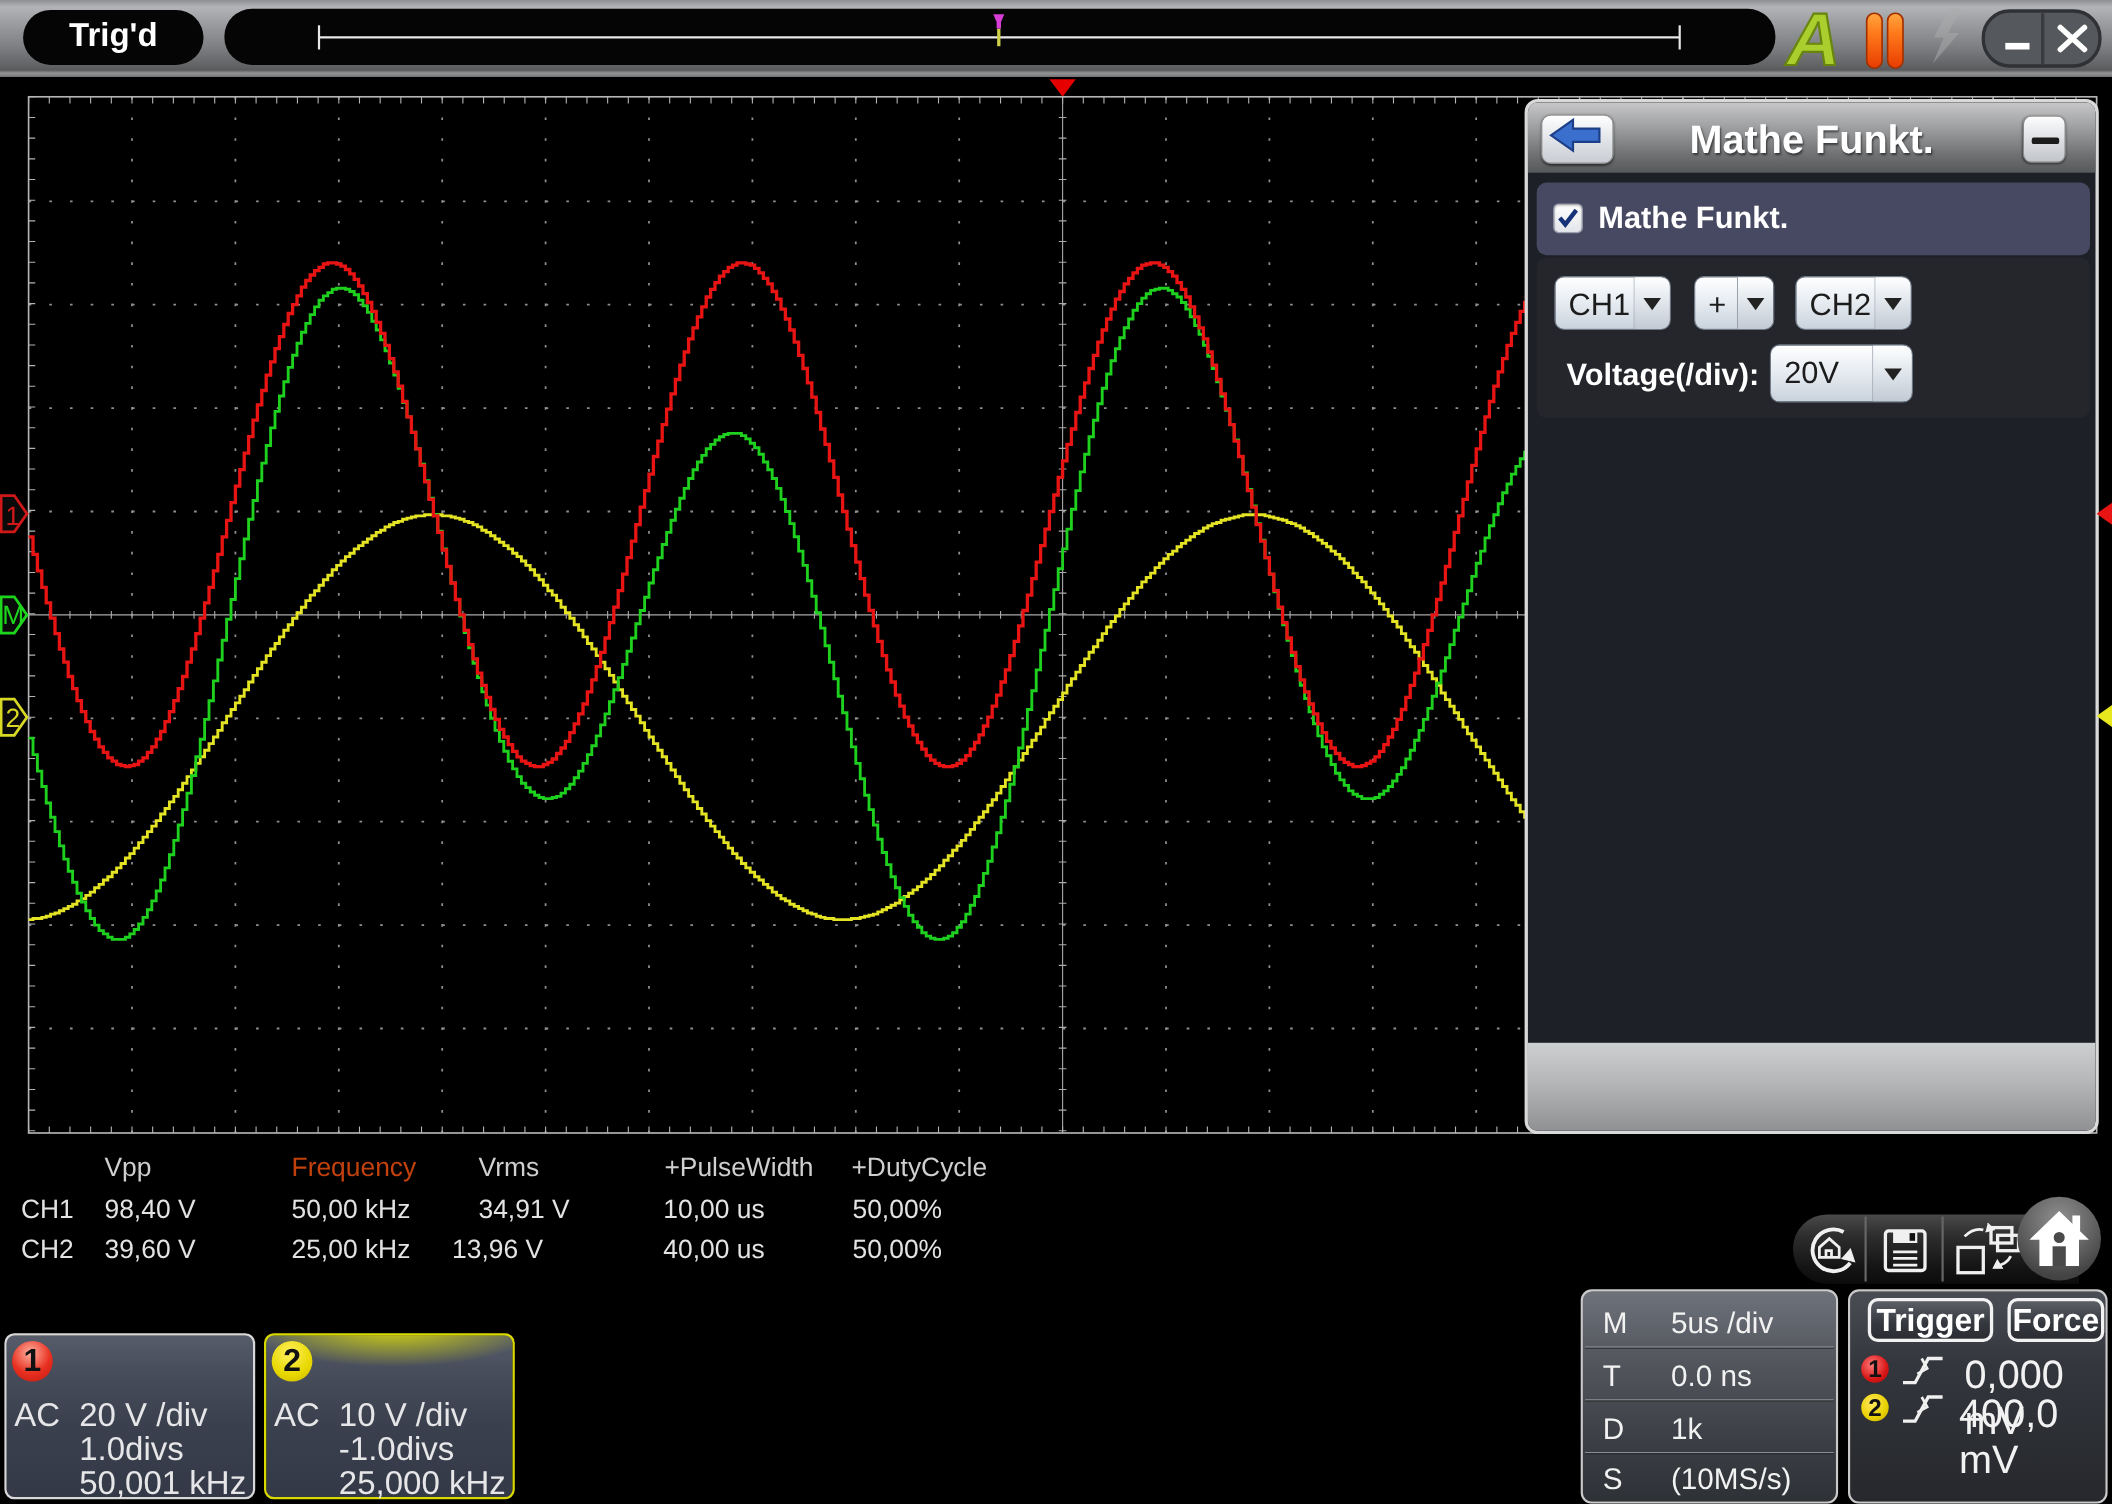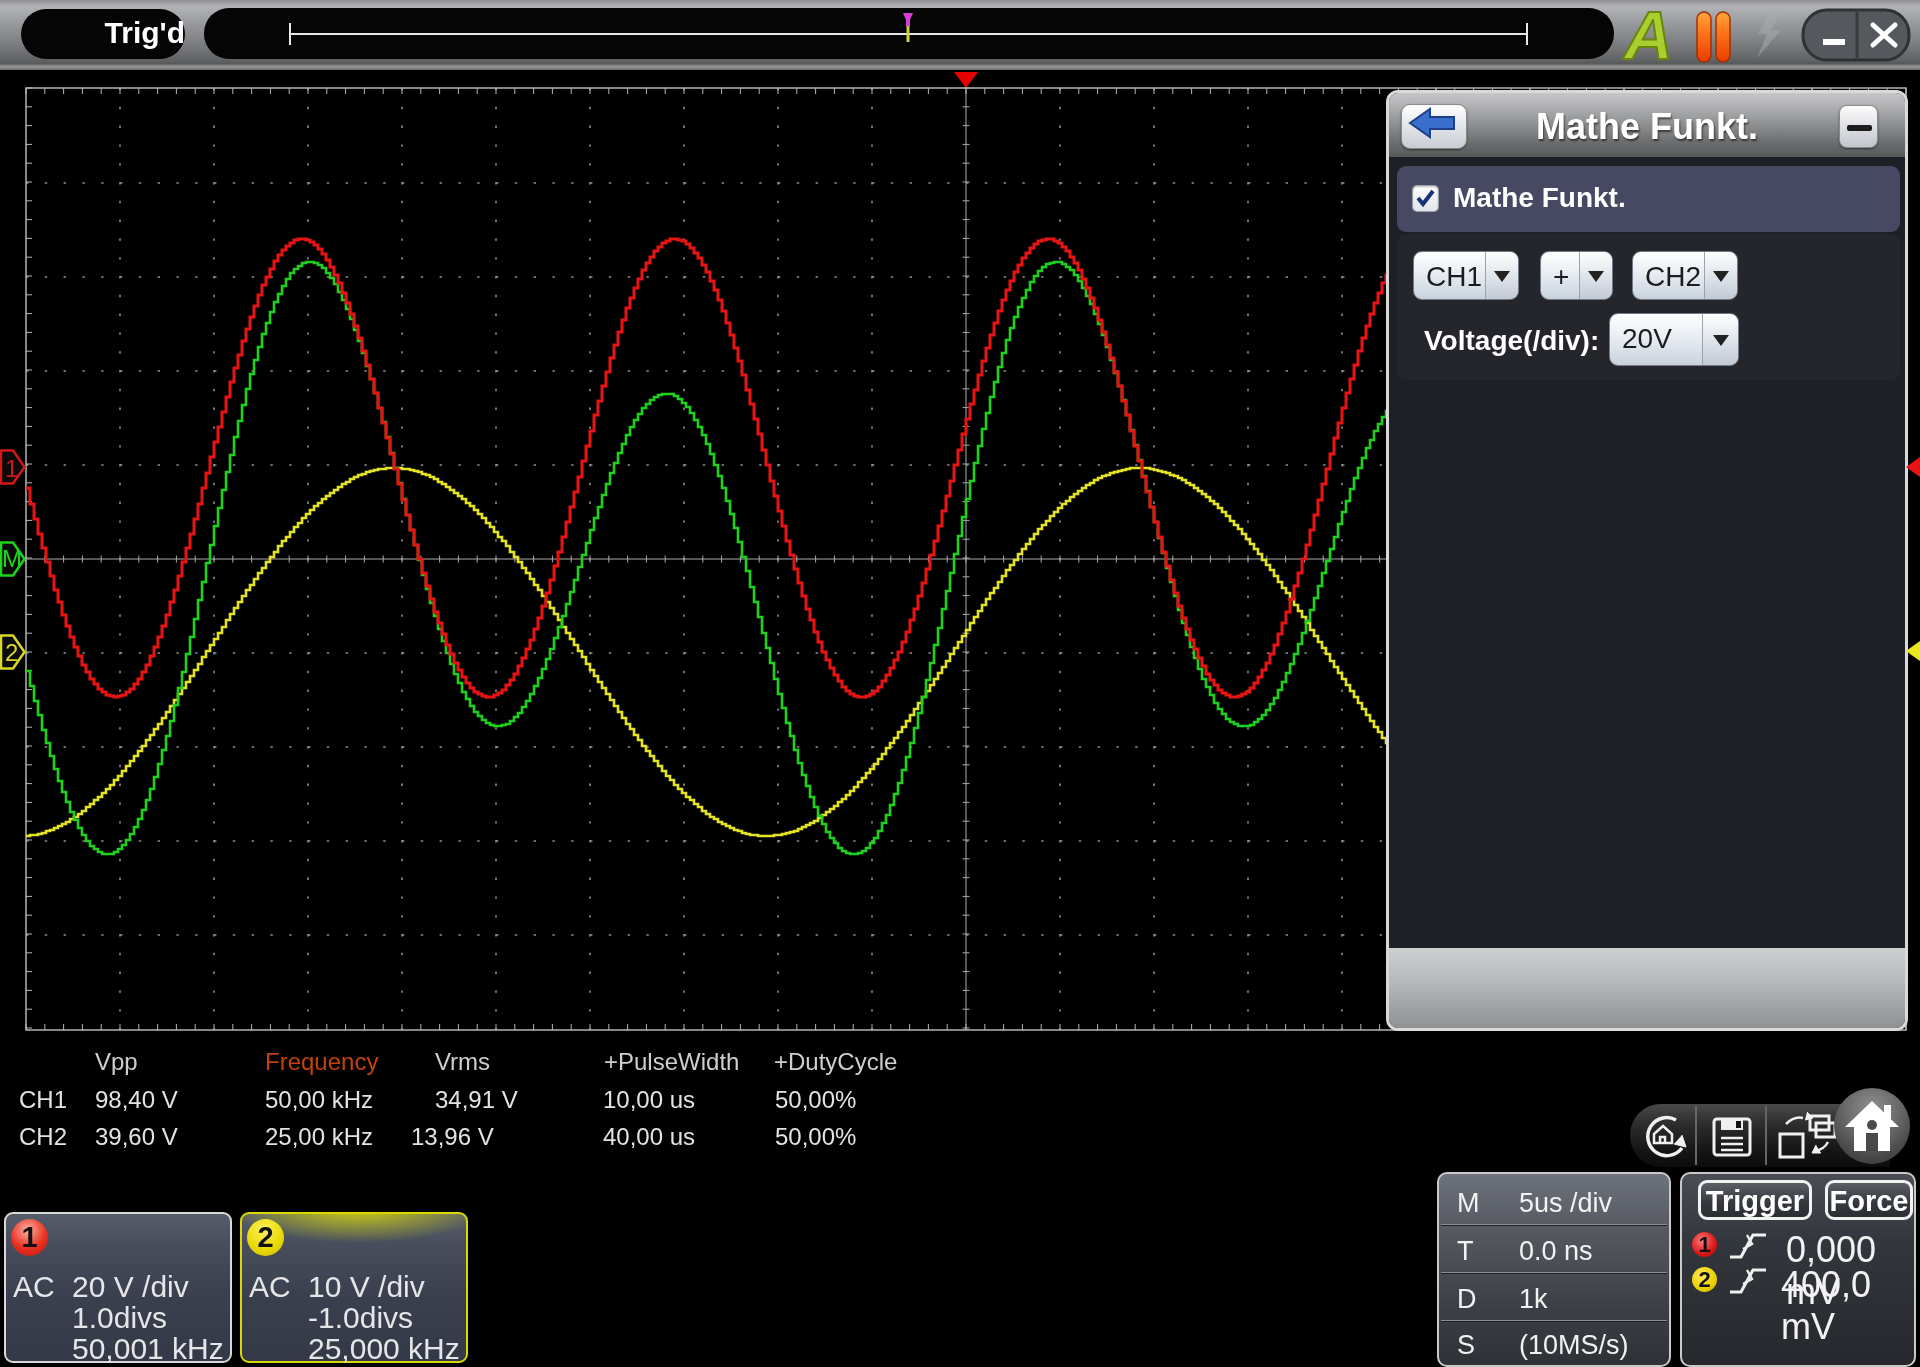--- a/index.html
+++ b/index.html
@@ -1,21 +1,21 @@
 <!DOCTYPE html>
 <html><head><meta charset="utf-8"><style>
 *{margin:0;padding:0;box-sizing:border-box}
 html,body{width:1920px;height:1367px;background:#000;overflow:hidden;font-family:"Liberation Sans",sans-serif;position:relative}
 .abs{position:absolute}
 .gdot{stroke:#8f8f8f;stroke-width:1.6;stroke-dasharray:2.4 16.4}
 
 #topbar{position:absolute;left:0;top:0;width:1920px;height:70px;
  background:linear-gradient(#8f8f91 0%,#b2b4b7 9%,#9b9da0 30%,#7c7e81 62%,#606264 86%,#595a5c 91%,#949597 95%,#707274 100%);}
 #trigd{position:absolute;left:21px;top:9px;width:164px;height:50px;background:#050505;border-radius:25px;
- color:#fff;font-weight:bold;font-size:30px;text-align:right;line-height:48px}
+ color:#fff;font-weight:bold;font-size:30px;text-align:center;line-height:48px}
 #slider{position:absolute;left:204px;top:8px;width:1410px;height:51px;background:#050505;border-radius:25px}
 
 #panel{position:absolute;left:1386px;top:90px;width:522px;height:941px;background:#1d2026;
  border:3px solid #d9d9d9;border-radius:12px;overflow:hidden}
 #phead{position:absolute;left:0;top:0;width:100%;height:64px;background:linear-gradient(#c7c7c9 0%,#9fa0a2 35%,#6e7072 75%,#57585a 100%)}
 #phead .title{position:absolute;left:0;right:0;top:13px;text-align:center;color:#fff;font-weight:bold;font-size:36px;
  text-shadow:1px 2px 2px rgba(0,0,0,.55)}
 #backbtn{position:absolute;left:12px;top:11px;width:66px;height:45px;border-radius:9px;
  background:linear-gradient(#ffffff,#dfe2e6 55%,#c9cdd3);border:1px solid #8a8a8a;box-shadow:0 1px 2px rgba(0,0,0,.5)}
 #minbtn{position:absolute;right:27px;top:12px;width:39px;height:43px;border-radius:8px;

